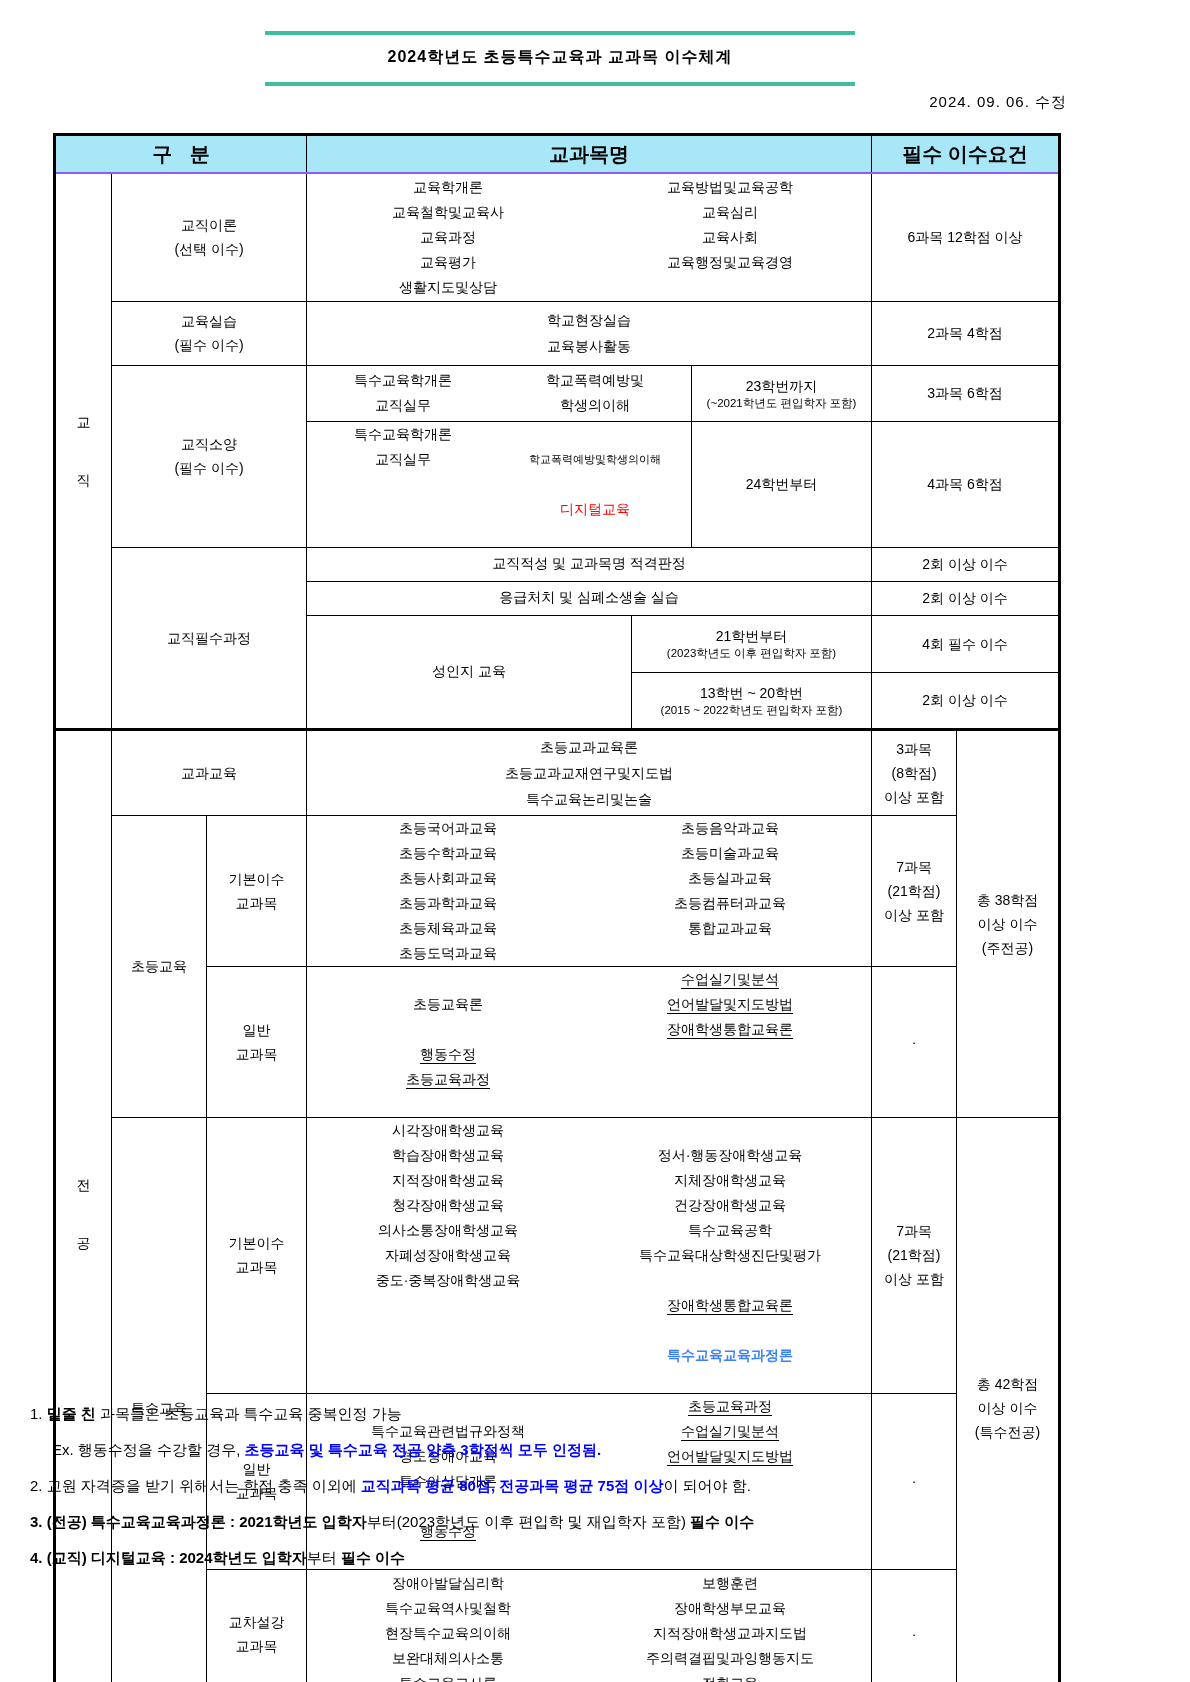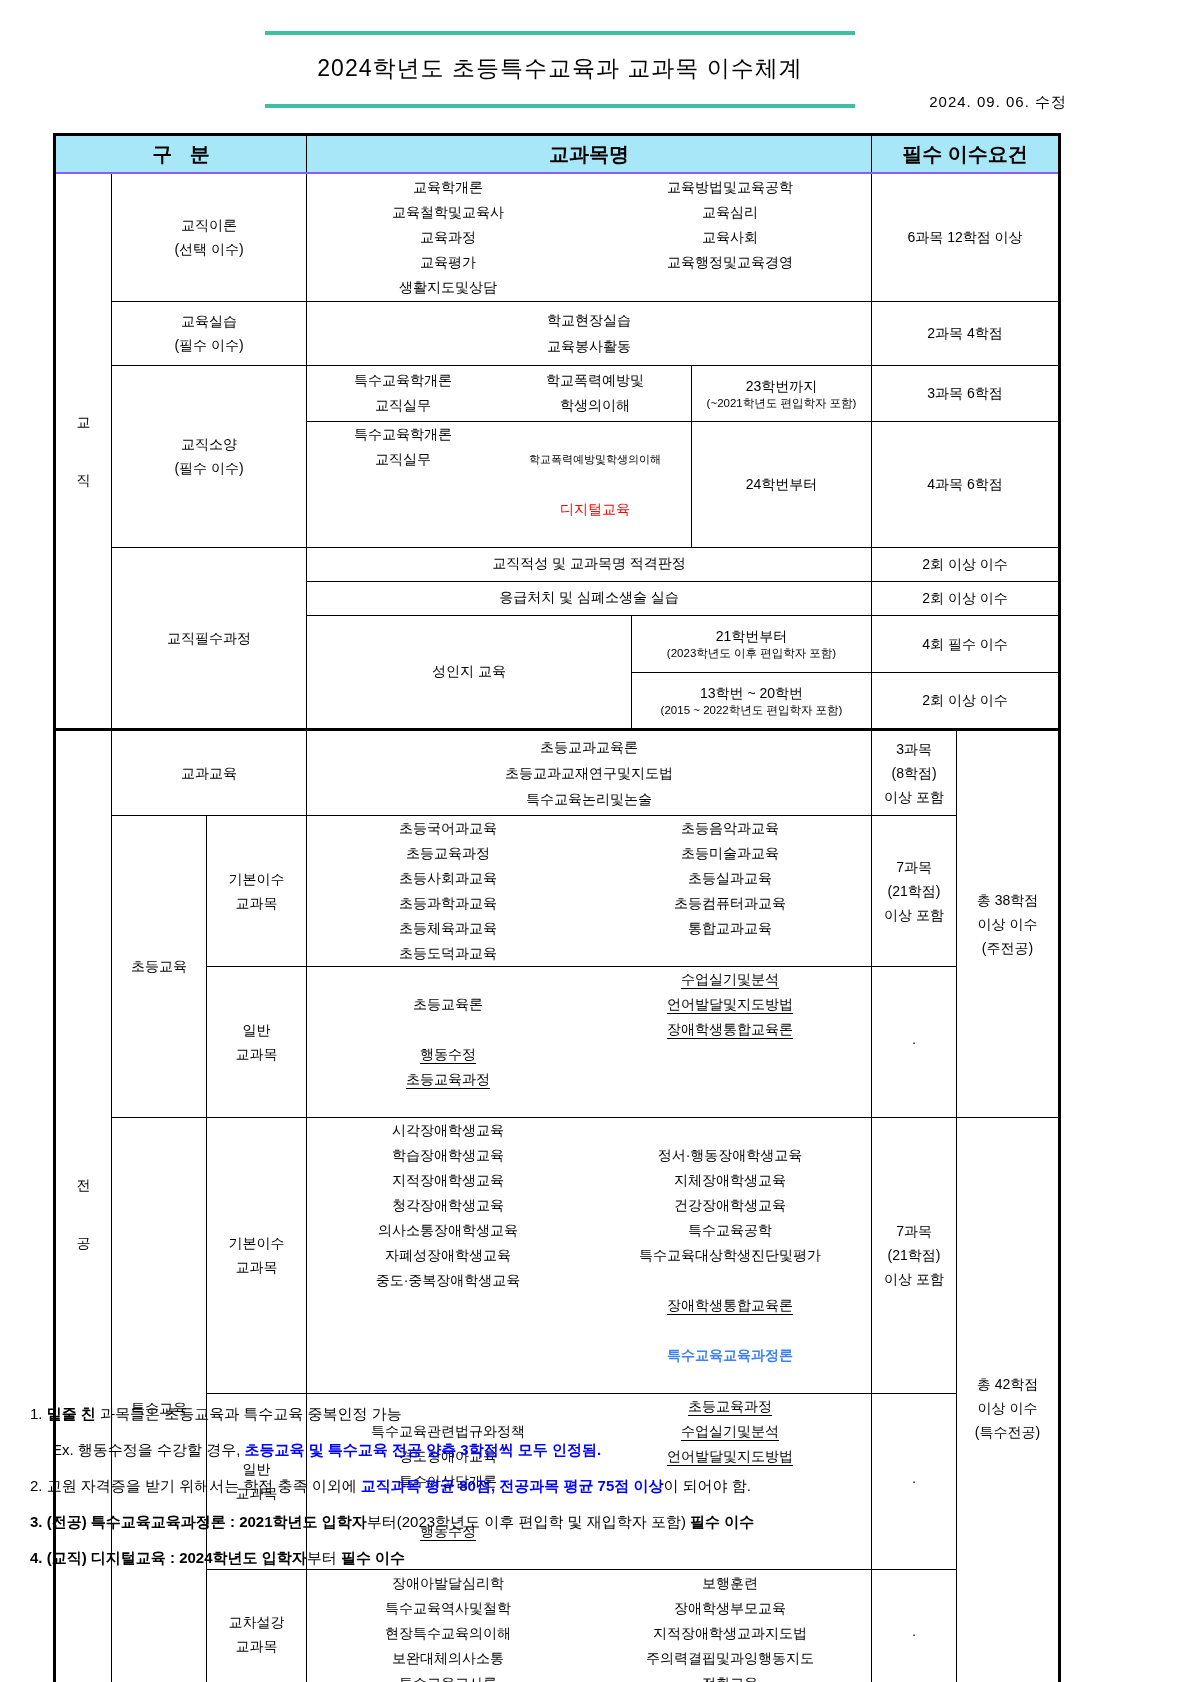--- a/index.html
+++ b/index.html
@@ -3,21 +3,21 @@
 <meta charset="utf-8">
 <style>
   html,body{margin:0;padding:0;background:#ffffff;}
   body{width:1190px;height:1682px;font-family:"Liberation Sans",sans-serif;color:#000;}
   .page{position:relative;width:1190px;height:1682px;overflow:hidden;background:#fff;}
 
   
   .title-block{position:absolute;left:265px;top:31px;width:590px;
     border-top:4px solid #3FBF9F;border-bottom:4px solid #3FBF9F;
     padding:11px 0 13px 0;text-align:center;}
-  .title-block h1{margin:7px;font-size:23px;font-weight:normal;letter-spacing:1px;}
+  .title-block h1{margin:1px;font-size:16px;font-weight:bold;letter-spacing:1px;}
 
   .rev-date{position:absolute;top:93px;right:123px;font-size:15px;letter-spacing:1px;}
 
   
   table.cur{position:absolute;left:53px;top:133px;width:1005px;
     border-collapse:collapse;table-layout:fixed;border:3px solid #000;}
   table.cur th,table.cur td{border:1px solid #000;padding:0;vertical-align:middle;
     text-align:center;font-size:14px;overflow:hidden;}
   table.cur thead th{background:#A8E7F7;font-weight:bold;font-size:20px;
     height:36px;border-bottom:2px solid #8b5cf6;}
@@ -196,21 +196,21 @@
 (주전공)</td>
       </tr>
 
       <tr class="rh150">
         <td rowspan="2" class="cat">초등교육</td>
         <td class="cat">기본이수
 교과목</td>
         <td colspan="3">
           <div class="cols">
             <div class="half">초등국어과교육
-초등교육과정
+초등수학과교육
 초등사회과교육
 초등과학과교육
 초등체육과교육
 초등도덕과교육</div>
             <div class="half">초등음악과교육
 초등미술과교육
 초등실과교육
 초등컴퓨터과교육
 통합교과교육</div>
           </div>

